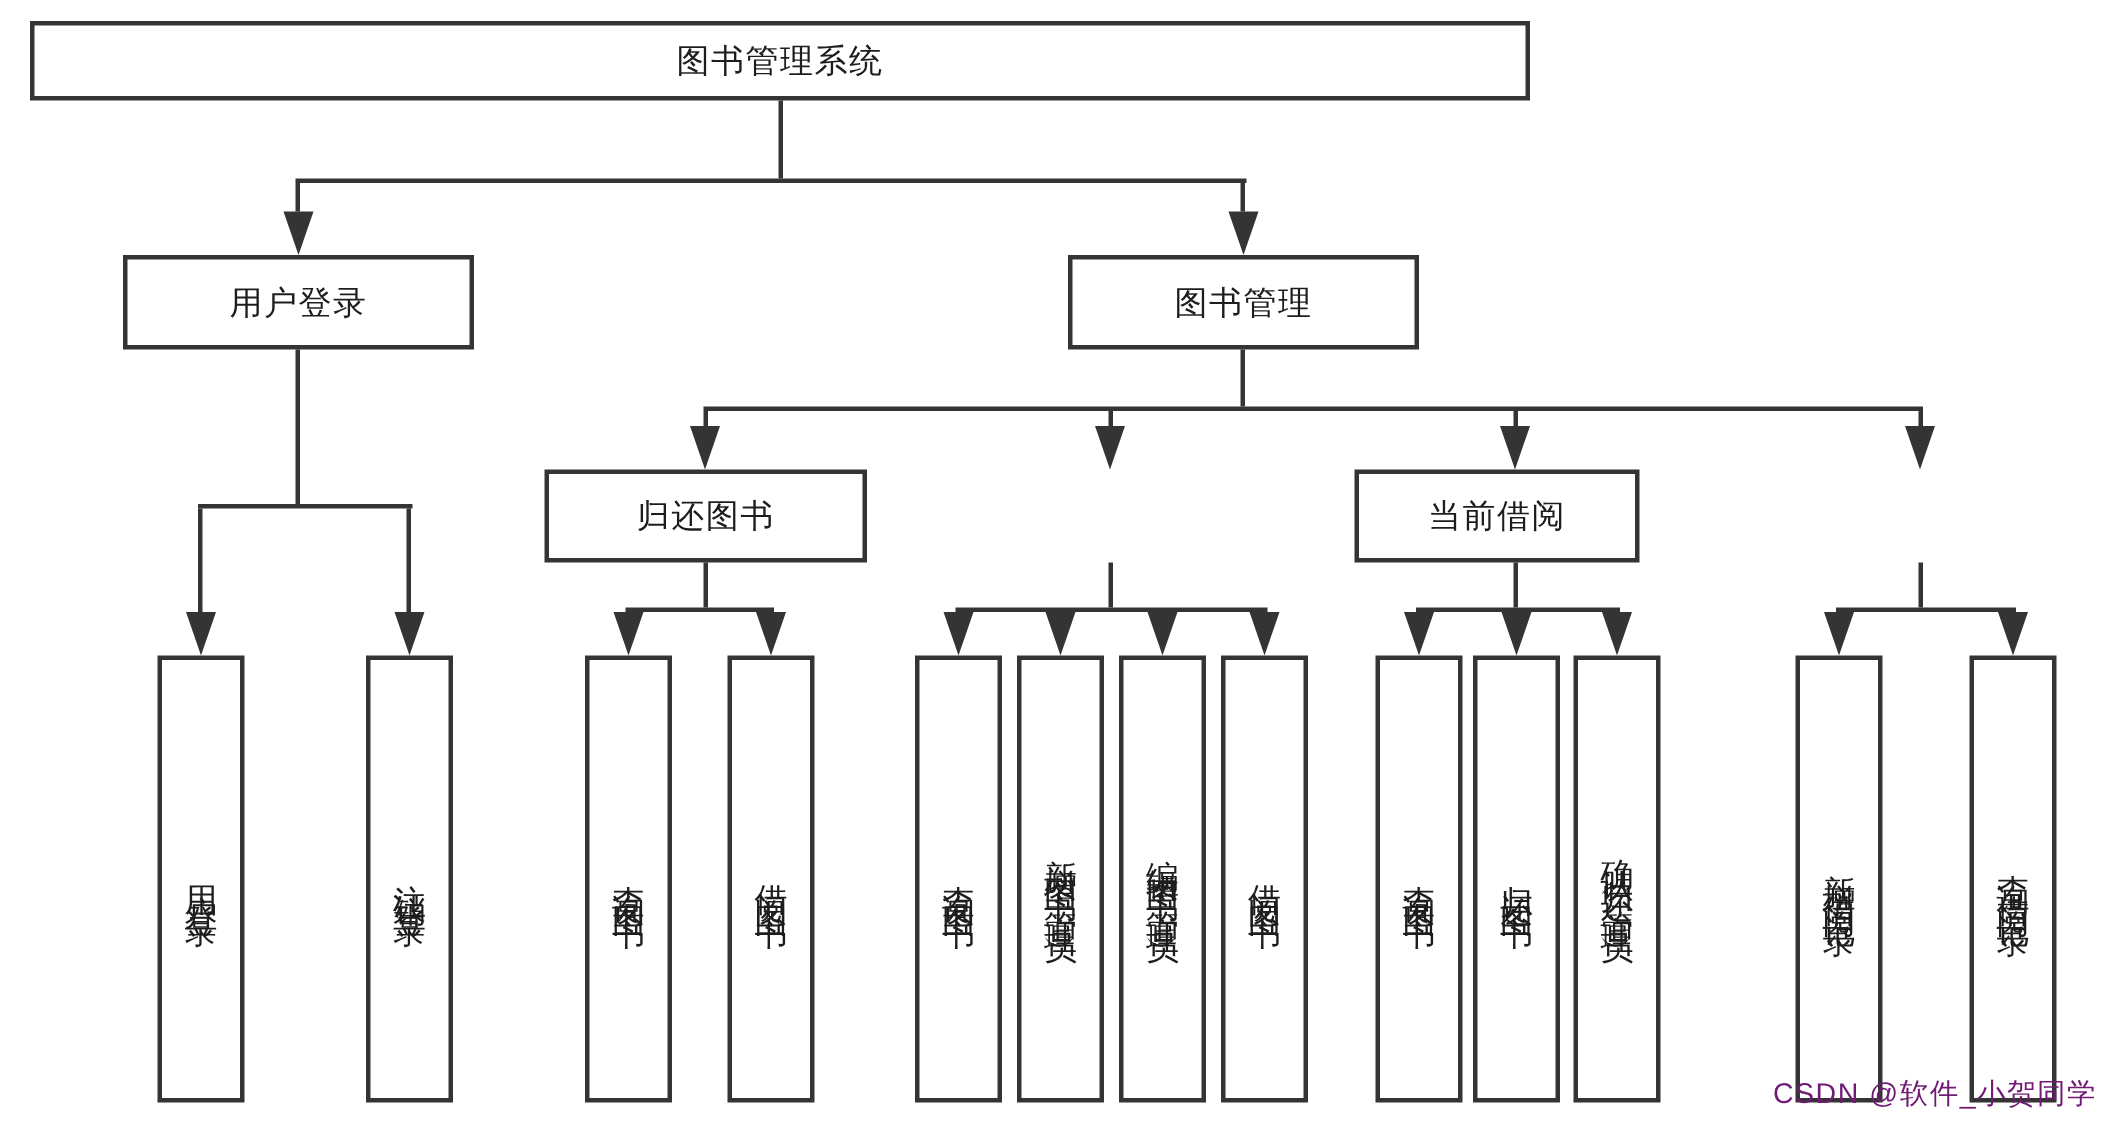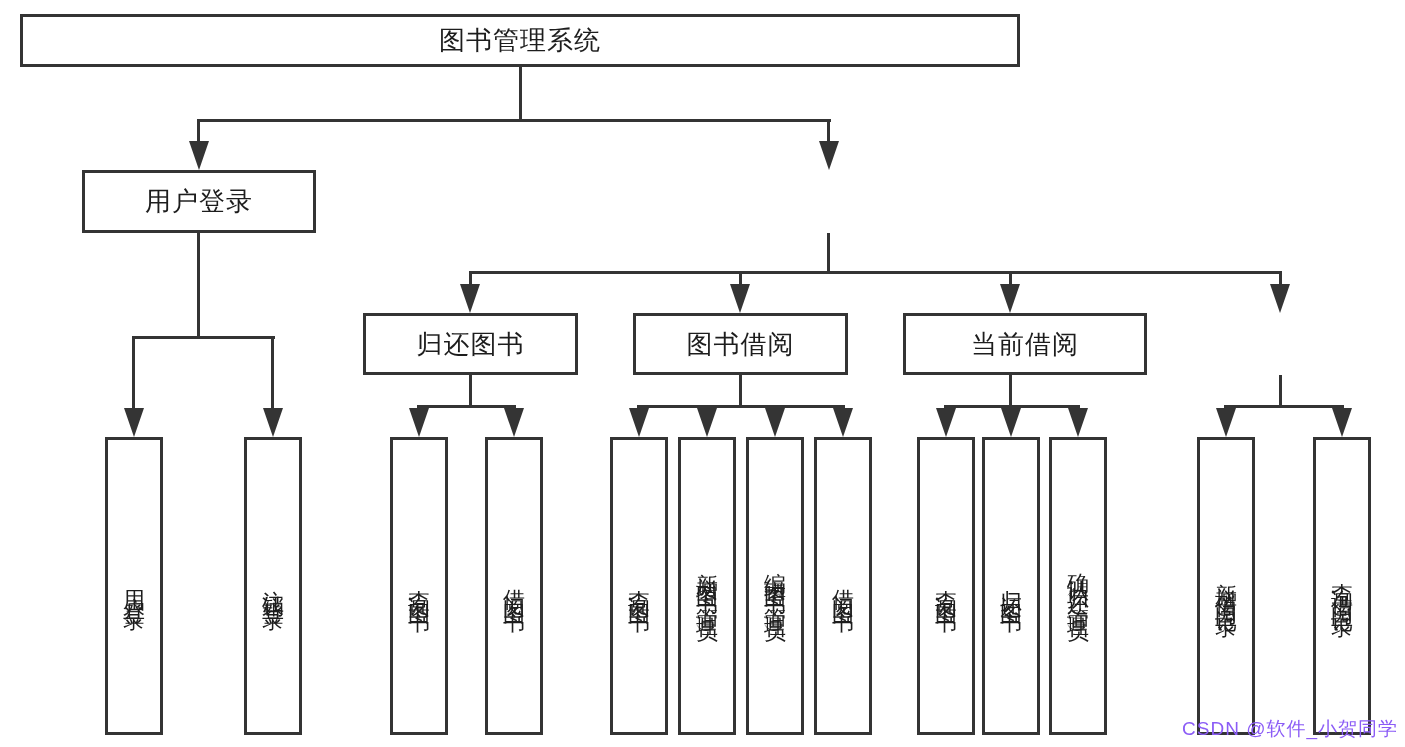--- a/index.html
+++ b/index.html
@@ -7,55 +7,58 @@
     position:relative; width:1405px; height:747px; background:#ffffff;
     font-family:"Liberation Sans","DejaVu Sans",sans-serif;
     overflow:hidden;
   }
   .box {
     position:absolute; box-sizing:border-box;
     border:3px solid #343434; background:#ffffff;
     display:flex; align-items:center; justify-content:center;
     color:#1d1d1d;
   }
-  .hbox .lbl { font-size:26px; letter-spacing:1px; white-space:nowrap;font-family:Liberation Mono, monospace; }
+  .hbox .lbl { font-size:22px; letter-spacing:1px; white-space:nowrap;font-family:Liberation Mono, monospace; }
   .vbox .lbl {
     writing-mode:vertical-rl; text-orientation:mixed;
     font-size:22px; letter-spacing:7px; line-height:1;
   }
   .line { position:absolute; background:#343434; }
   .arrow {
     position:absolute; width:0; height:0;
     border-left:10px solid transparent;
     border-right:10px solid transparent;
     border-top:29px solid #343434;
   }
   .watermark {
     position:absolute; right:7px; bottom:5px;
-    font-size:19px; color:#8b5cf6; letter-spacing:1px; white-space:nowrap;
+    font-size:19px; color:#701a75; letter-spacing:1px; white-space:nowrap;
   }
 </style>
 </head>
 <body>
 
 <div class="stage">
 
   <div class="box hbox" style="left:20px;top:14px;width:1000px;height:53px">
     <span class="lbl">图书管理系统</span>
   </div>
 
   <div class="line" style="left:519px;top:67px;width:3px;height:52px"></div>
   <div class="line" style="left:197px;top:119px;width:634px;height:3px"></div>
   <div class="line" style="left:197px;top:122px;width:3px;height:19px"></div>
   <div class="line" style="left:827px;top:122px;width:3px;height:19px"></div>
   <div class="arrow" style="left:189px;top:141px"></div>
   <div class="arrow" style="left:819px;top:141px"></div>
 
   <div class="box hbox" style="left:82px;top:170px;width:234px;height:63px">
     <span class="lbl">用户登录</span>
+  </div>
+  <div class="box hbox" style="left:712px;top:170px;width:234px;height:63px">
+    <span class="lbl">图书管理</span>
   </div>
 
   <div class="line" style="left:197px;top:233px;width:3px;height:103px"></div>
   <div class="line" style="left:132px;top:336px;width:143px;height:3px"></div>
   <div class="line" style="left:132px;top:339px;width:3px;height:69px"></div>
   <div class="line" style="left:271px;top:339px;width:3px;height:69px"></div>
   <div class="arrow" style="left:124px;top:408px"></div>
   <div class="arrow" style="left:263px;top:408px"></div>
 
   <div class="line" style="left:827px;top:233px;width:3px;height:38px"></div>
@@ -65,24 +68,21 @@
   <div class="line" style="left:1009px;top:274px;width:3px;height:10px"></div>
   <div class="line" style="left:1279px;top:274px;width:3px;height:10px"></div>
   <div class="arrow" style="left:460px;top:284px"></div>
   <div class="arrow" style="left:730px;top:284px"></div>
   <div class="arrow" style="left:1000px;top:284px"></div>
   <div class="arrow" style="left:1270px;top:284px"></div>
 
   <div class="box hbox" style="left:363px;top:313px;width:215px;height:62px">
     <span class="lbl">归还图书</span>
   </div>
-  <div class="box hbox" style="left:633px;top:313px;width:215px;height:62px">
-    <span class="lbl">图书借阅</span>
-  </div>
-  <div class="box hbox" style="left:903px;top:313px;width:244px;height:62px">
+  <div class="box hbox" style="left:903px;top:313px;width:190px;height:62px">
     <span class="lbl">当前借阅</span>
   </div>
 
   <div class="line" style="left:469px;top:375px;width:3px;height:30px"></div>
   <div class="line" style="left:739px;top:375px;width:3px;height:30px"></div>
   <div class="line" style="left:1009px;top:375px;width:3px;height:30px"></div>
   <div class="line" style="left:1279px;top:375px;width:3px;height:30px"></div>
 
   <div class="line" style="left:417px;top:405px;width:99px;height:3px"></div>
   <div class="line" style="left:637px;top:405px;width:208px;height:3px"></div>

